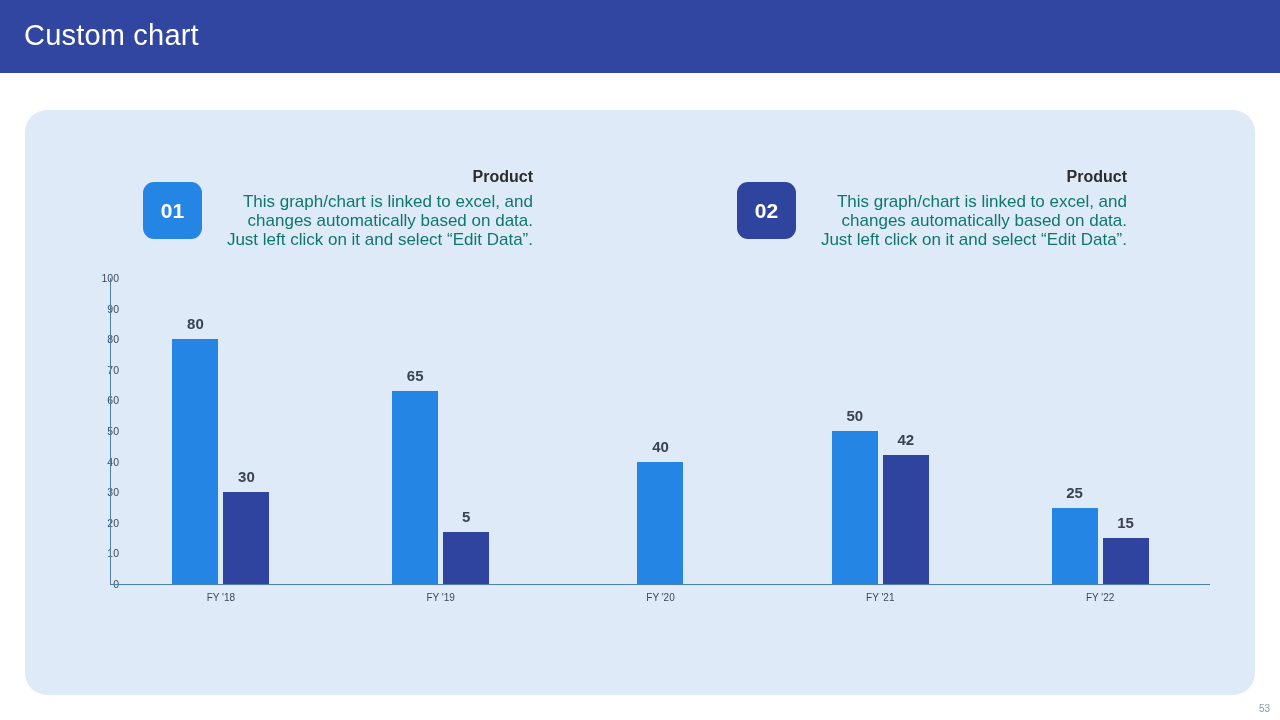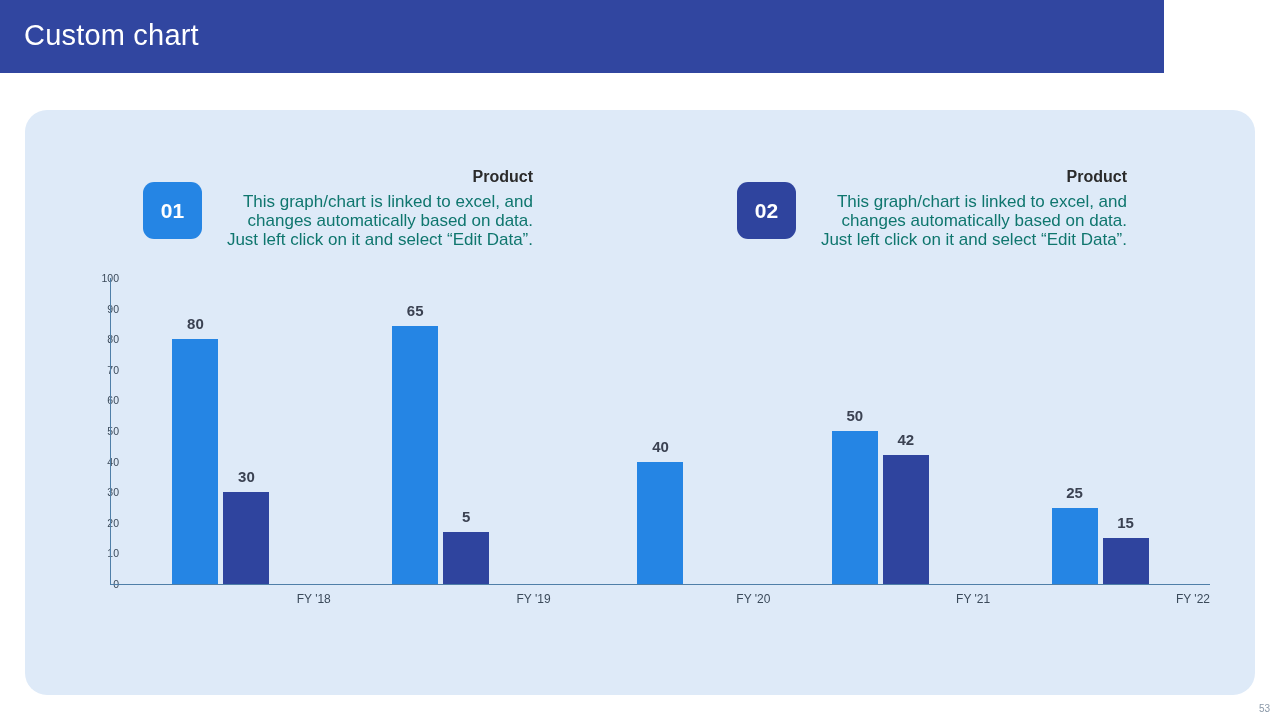--- a/index.html
+++ b/index.html
@@ -7,21 +7,21 @@
     width: 1280px; height: 720px;
     background: #ffffff;
     font-family: "Liberation Sans", sans-serif;
     overflow: hidden;
   }
   .slide { position: relative; width: 1280px; height: 720px; background: #fff; }
 
   
   .header {
     position: absolute; left: 0; top: 0;
-    width: 1164px; height: 73px;
+    width: 1280px; height: 73px;
     background: #3146a0;
   }
   .header-title {
     position: absolute; left: 24px; top: 19px;
     font-size: 29px; font-weight: 400; color: #ffffff;
     letter-spacing: 0.2px;
   }
 
   
   .panel {
@@ -99,22 +99,22 @@
     transform: translateX(-50%);
     font-size: 15px; font-weight: 700; color: #3b4252;
     white-space: nowrap;
   }
 
   .xlabels {
     position: absolute; left: 33px; top: 320px;
     width: 1099px; display: flex;
   }
   .xlabel {
-    flex: 1; text-align: right;
-    font-size: 12px; color: #3b4a5a;
+    flex: 1; text-align: center;
+    font-size: 10px; color: #3b4a5a;
   }
 
   .page-num {
     position: absolute; right: 10px; bottom: 6px;
     font-size: 10px; color: #8a98a8;
   }
 </style>
 </head>
 <body>
 
@@ -161,21 +161,21 @@
     <div class="bars" id="bars">
         <div class="group">
           <div class="bar bar-a" style="height: 244.8px; background: rgb(37, 133, 228);">
             <span class="bar-label">80</span>
           </div>
           <div class="bar bar-b" style="height: 91.8px; background: rgb(47, 68, 158);">
             <span class="bar-label">30</span>
           </div>
         </div>
         <div class="group">
-          <div class="bar bar-a" style="height: 258px; background: rgb(37, 133, 228);">
+          <div class="bar bar-a" style="height: 193px; background: rgb(37, 133, 228);">
             <span class="bar-label">65</span>
           </div>
           <div class="bar bar-b" style="height: 52.02px; background: rgb(47, 68, 158);">
             <span class="bar-label">5</span>
           </div>
         </div>
         <div class="group">
           <div class="bar bar-a" style="height: 122.4px; background: rgb(37, 133, 228);">
             <span class="bar-label">40</span>
           </div>

